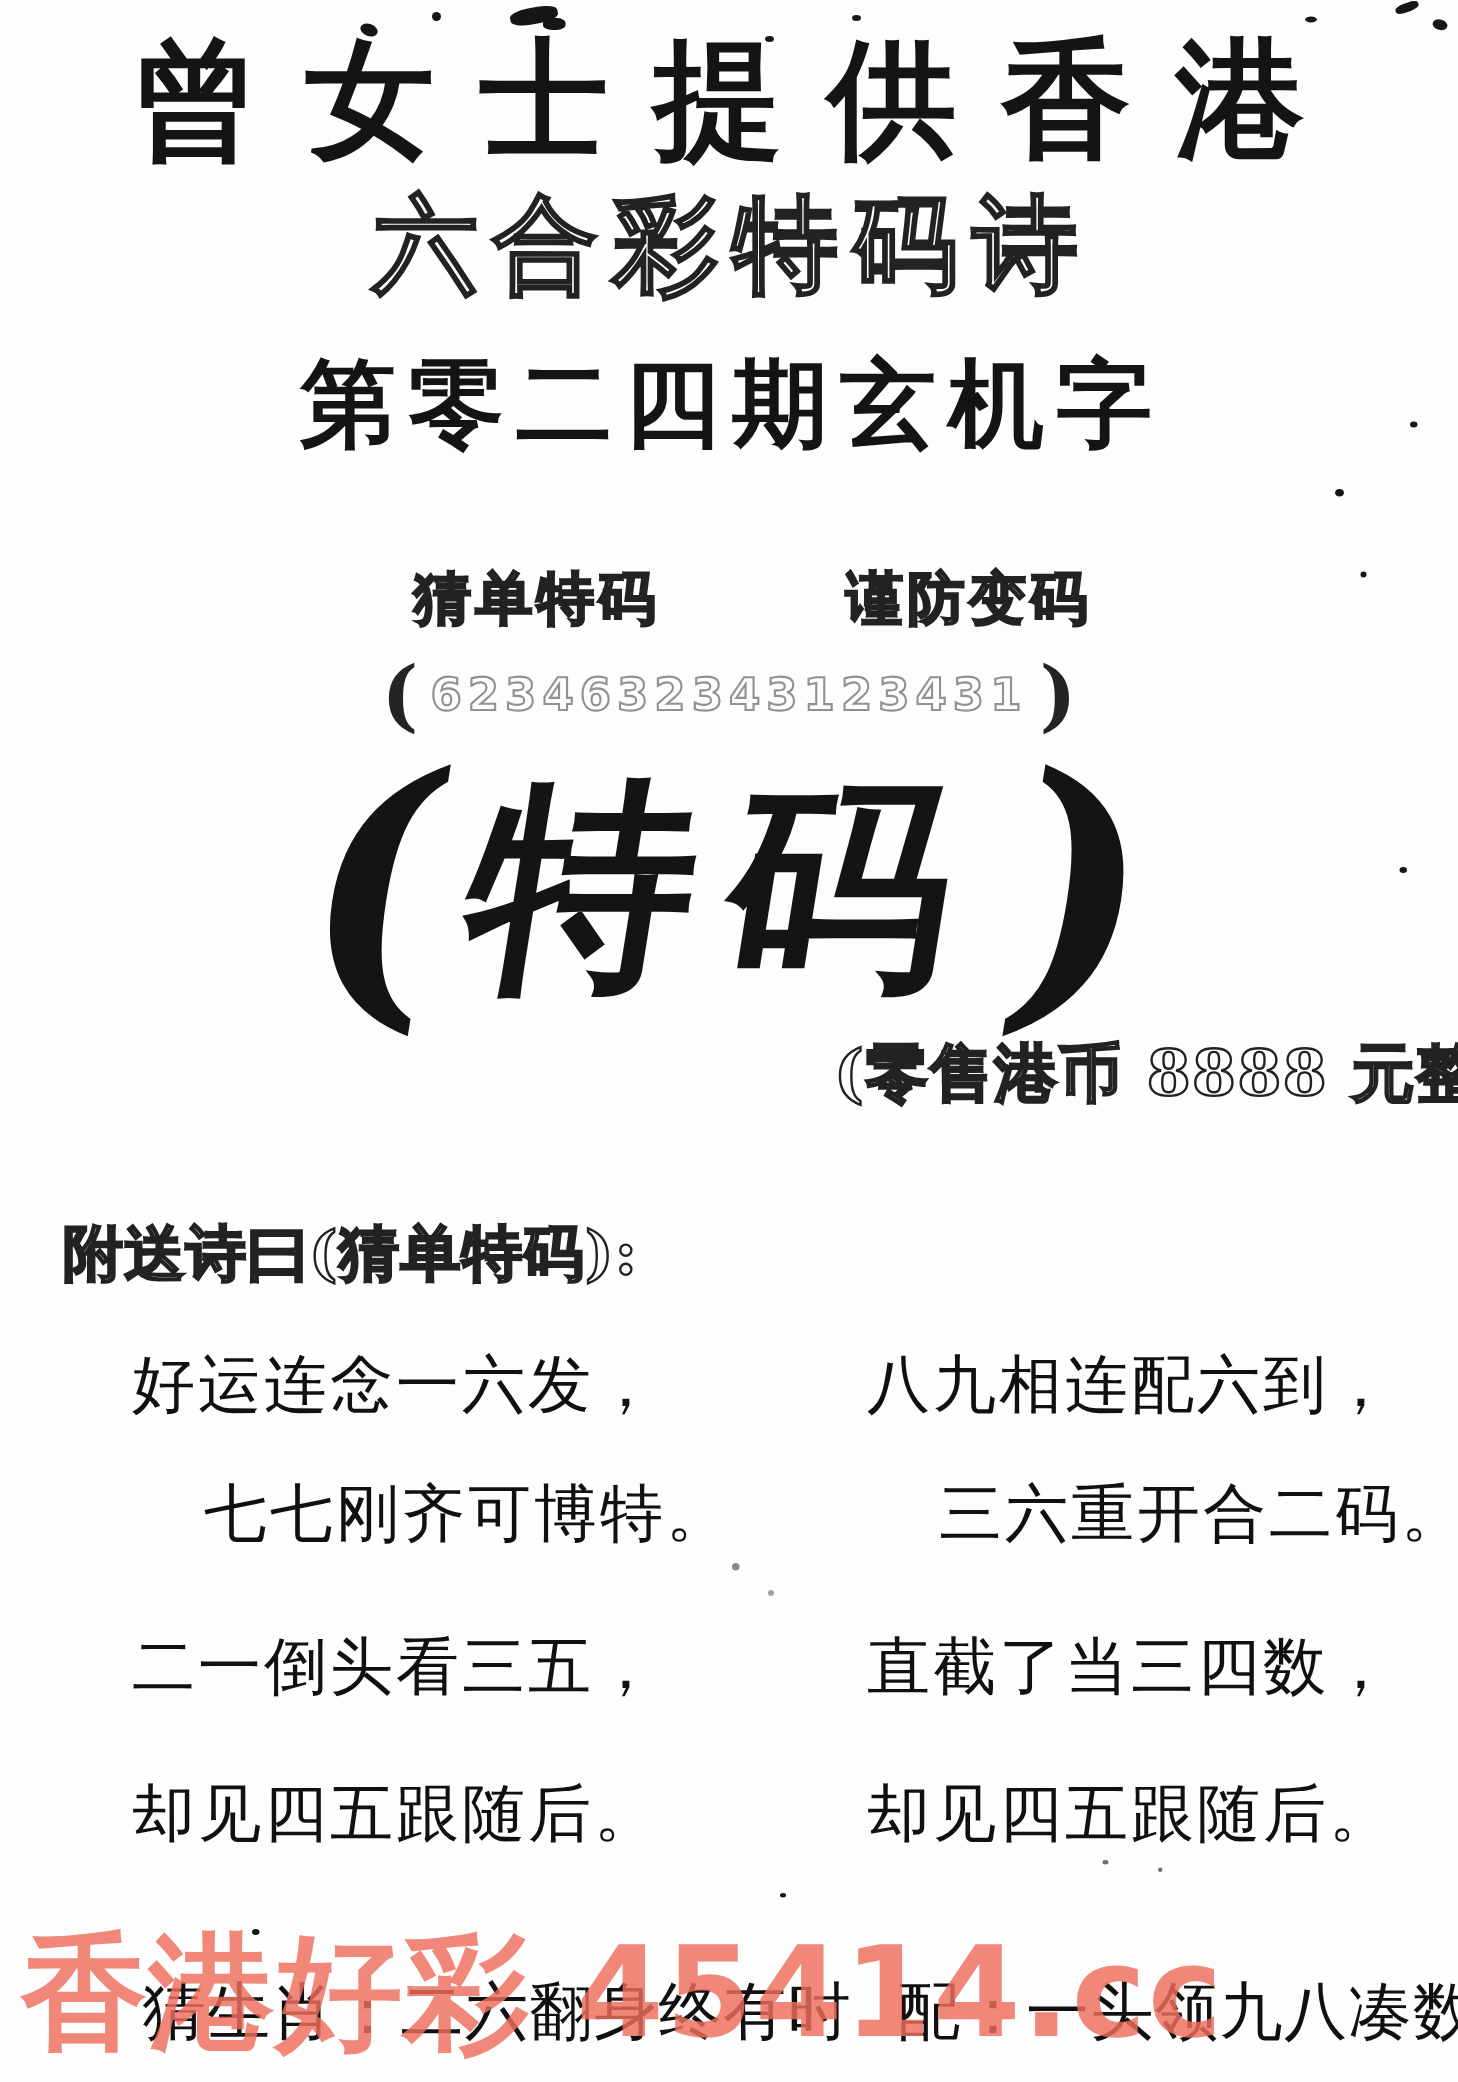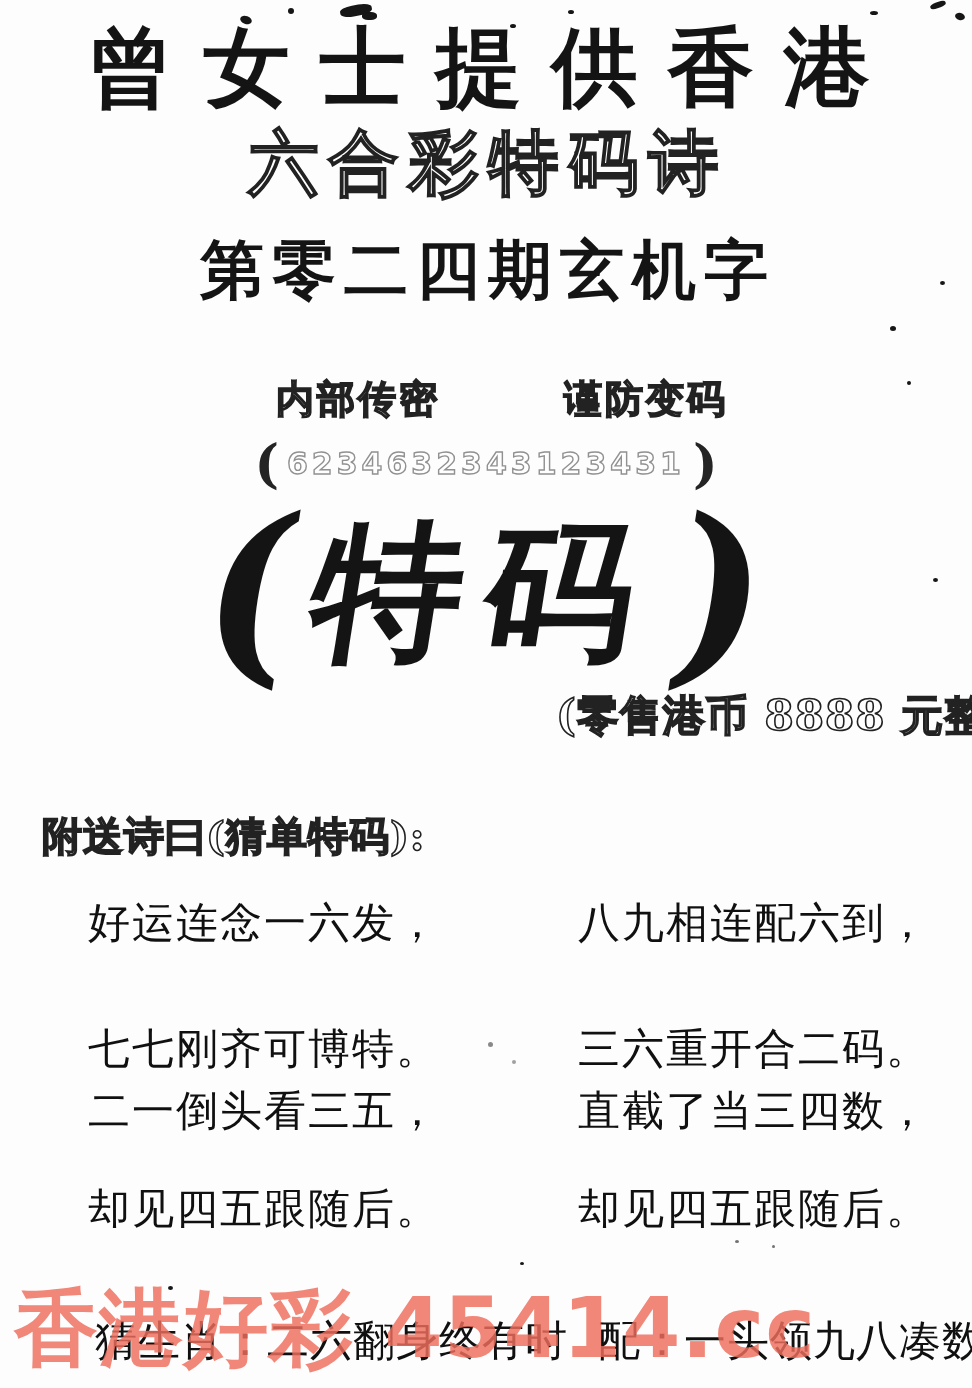--- a/index.html
+++ b/index.html
@@ -40,21 +40,21 @@
   .feature{top:486px;height:210px;display:flex;justify-content:center;align-items:center;gap:16px;transform:skewX(-9deg);}
   .feature .fp{font-size:198px;font-weight:bold;}
   .feature .ft{font-size:150px;font-weight:bold;letter-spacing:22px;text-indent:0;}
 
   .price{top:695px;left:556px;font-size:42px;letter-spacing:1px;}
   .intro{top:816px;left:42px;font-size:40px;letter-spacing:1px;}
 
   .verse{font-size:42px;letter-spacing:2px;color:#101010;}
   .vl{left:88px;}
   .vr{left:578px;}
-  .row1{top:902px;} .row2{top:1028px;} .row3{top:1090px;} .row4{top:1188px;}
+  .row1{top:902px;} .row2{top:988px;margin-left:48px;} .row3{top:1090px;} .row4{top:1188px;}
 
   .zodiac{top:1320px;left:95px;font-size:42px;letter-spacing:1px;color:#101010;z-index:1;}
   .zodiac .pair-part{margin-left:30px;}
 
   .watermark{
     top:1286px;left:14px;
     font-size:84px;font-weight:bold;letter-spacing:1px;
     font-family:"DejaVu Sans","Liberation Sans",sans-serif;
     color:#ef6e5c;opacity:0.82;z-index:2;
   }
@@ -83,21 +83,21 @@
   <i class="spk" style="left:512px;top:1060px;width:4px;height:4px;opacity:.4;"></i>
   <i class="spk" style="left:735px;top:1240px;width:4px;height:3px;opacity:.6;"></i>
   <i class="spk" style="left:772px;top:1245px;width:3px;height:3px;opacity:.6;"></i>
   <i class="spk" style="left:168px;top:1286px;width:5px;height:4px;"></i>
   <i class="spk" style="left:520px;top:1262px;width:4px;height:3px;"></i>
 
   <div class="abs center t1">曾女士提供香港</div>
   <div class="abs center t2 outline">六合彩特码诗</div>
   <div class="abs center t3">第零二四期玄机字</div>
 
-  <div class="abs sec sec-left outline">内部传密</div>
+  <div class="abs sec sec-left outline">猜单特码</div>
   <div class="abs sec sec-right outline">谨防变码</div>
 
   <div class="abs center coderow">
     <span class="paren">(</span>
     <span class="bubbles">6234632343123431</span>
     <span class="paren">)</span>
   </div>
 
   <div class="abs center feature">
     <span class="fp">(</span>

